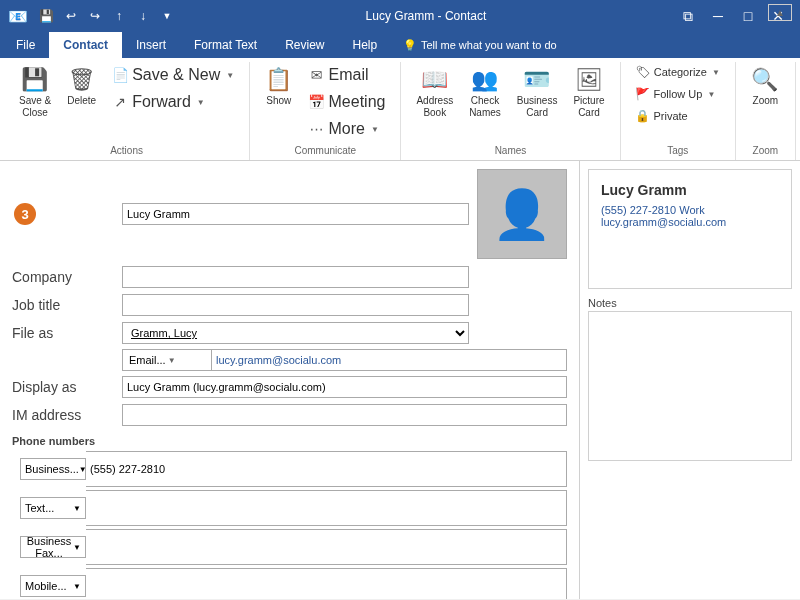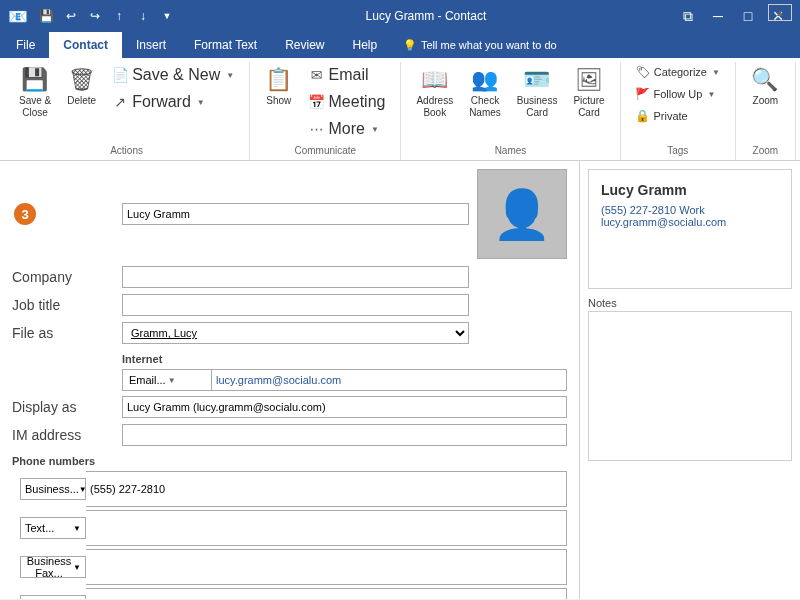--- a/index.html
+++ b/index.html
@@ -315,21 +315,20 @@
       <input class="form-input" type="text" style="flex: 1 1 0%; margin-right: 98px;">
     </div>
 
     <div class="form-row">
       <span class="form-label">File as</span>
       <select class="form-select" style="flex:1; margin-right: 98px; text-decoration: underline;">
         <option>Gramm, Lucy</option>
       </select>
     </div>
 
-    <div class="section-header" style="margin-left:110px;">Internet</div>
 
     <div class="email-row">
       <div style="width:110px; flex-shrink:0;"></div>
       <button class="email-btn">
         <span>Email...</span>
         <span class="dropdown-arrow">▼</span>
       </button>
       <input class="email-input" type="email" value="lucy.gramm@socialu.com" style="">
     </div>
 

